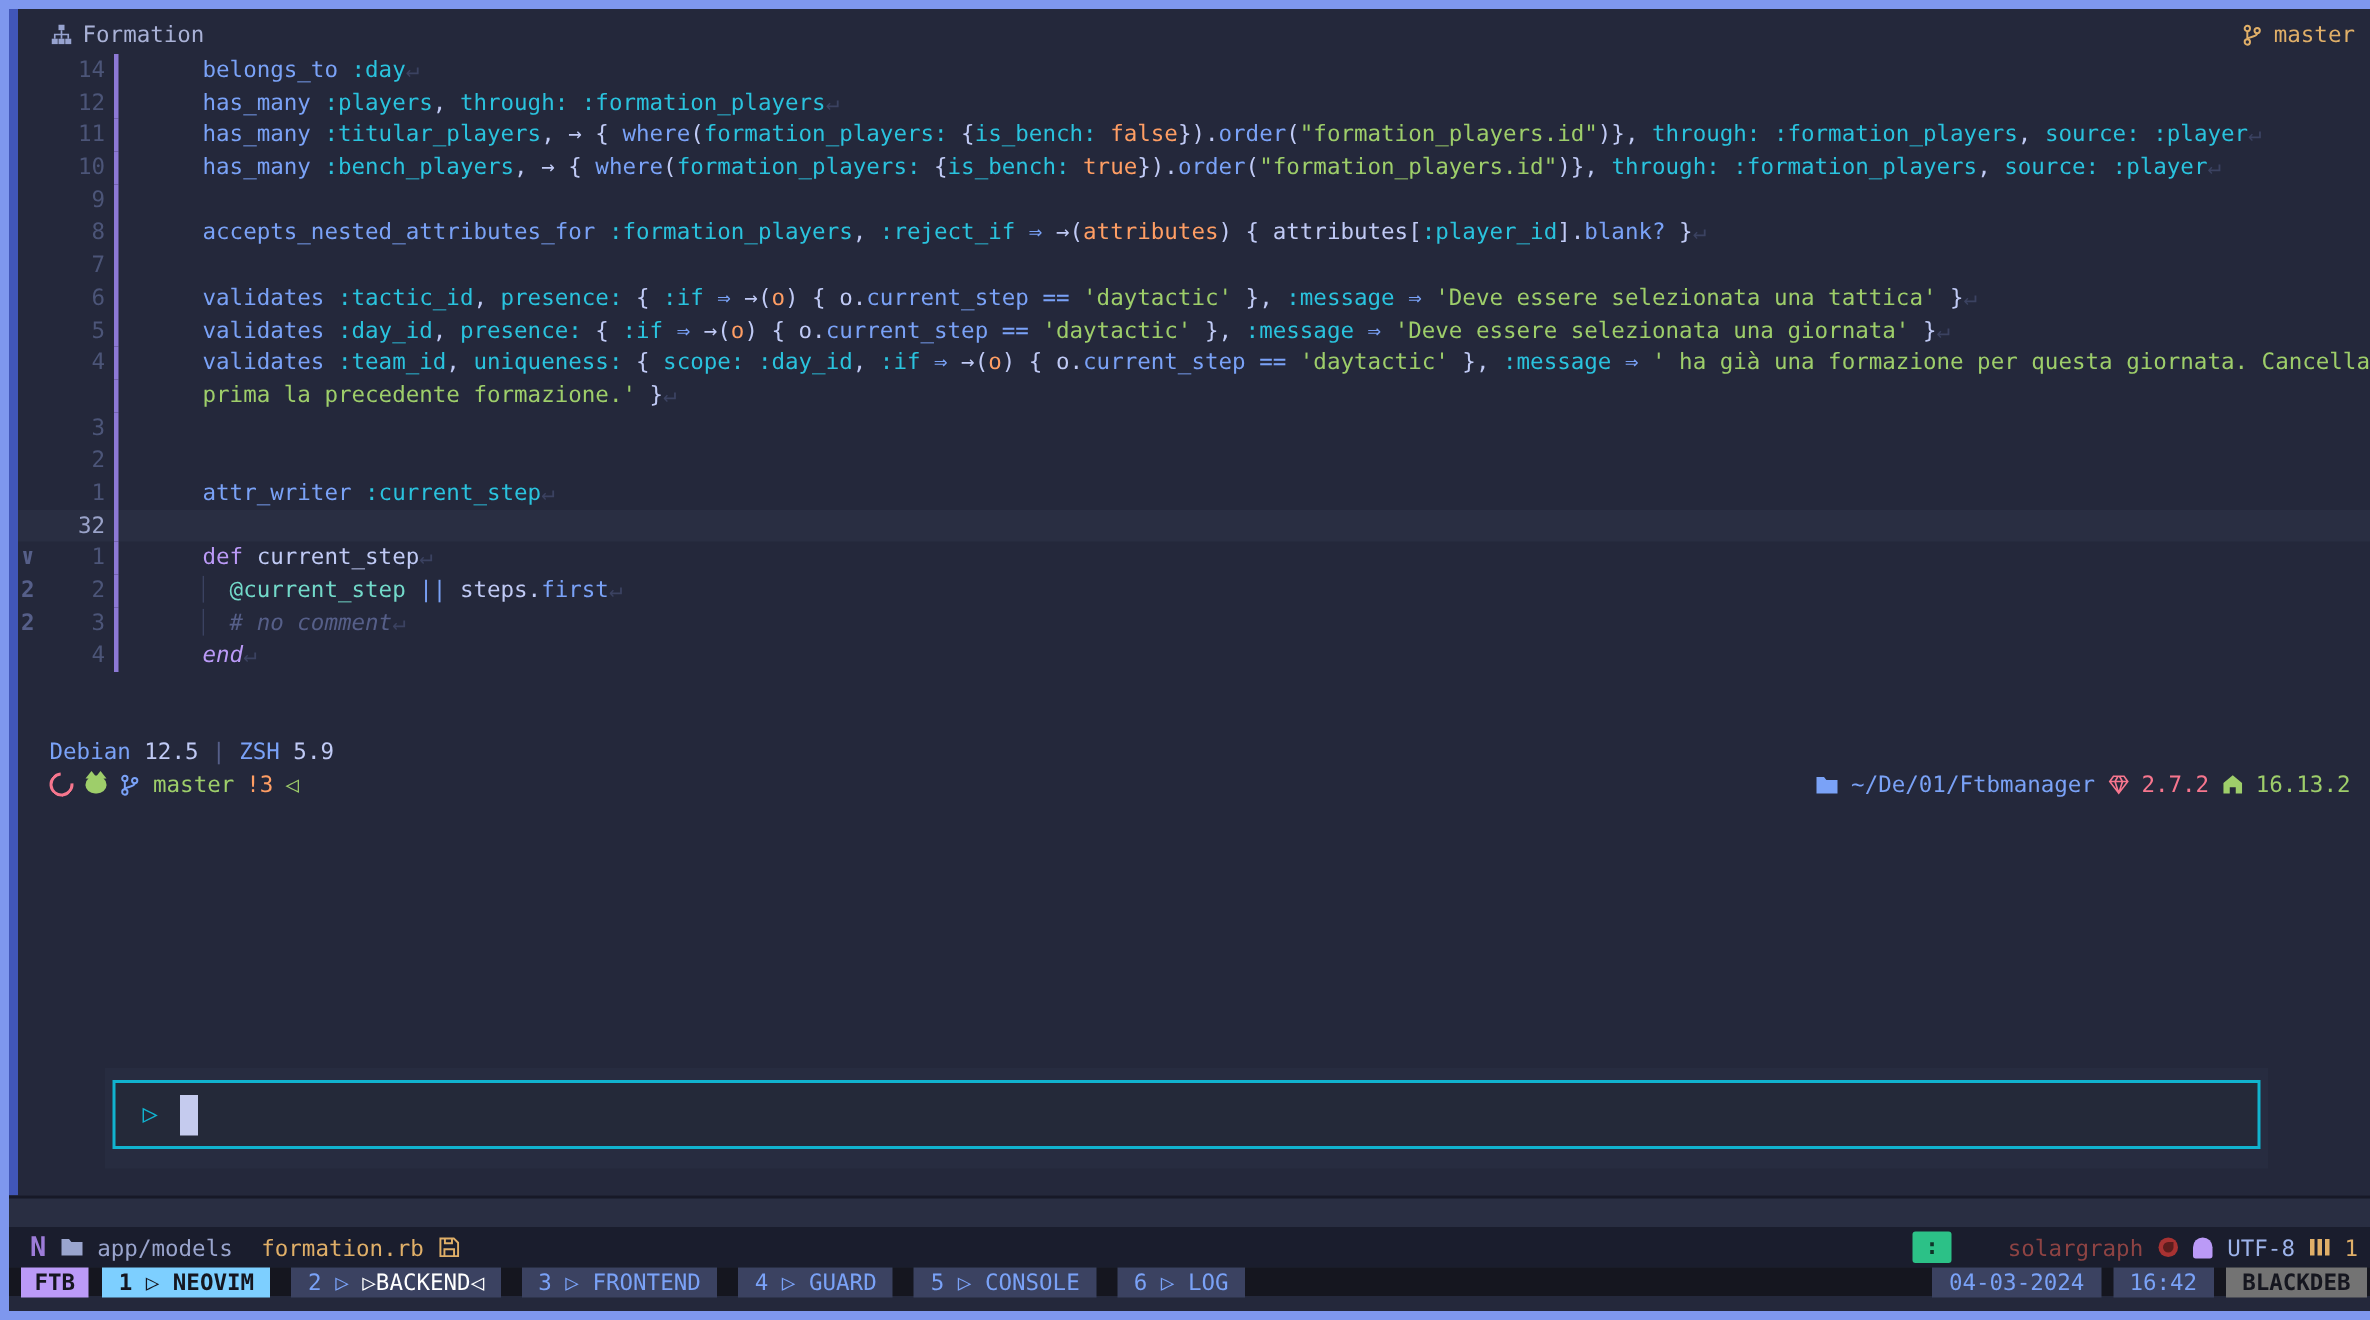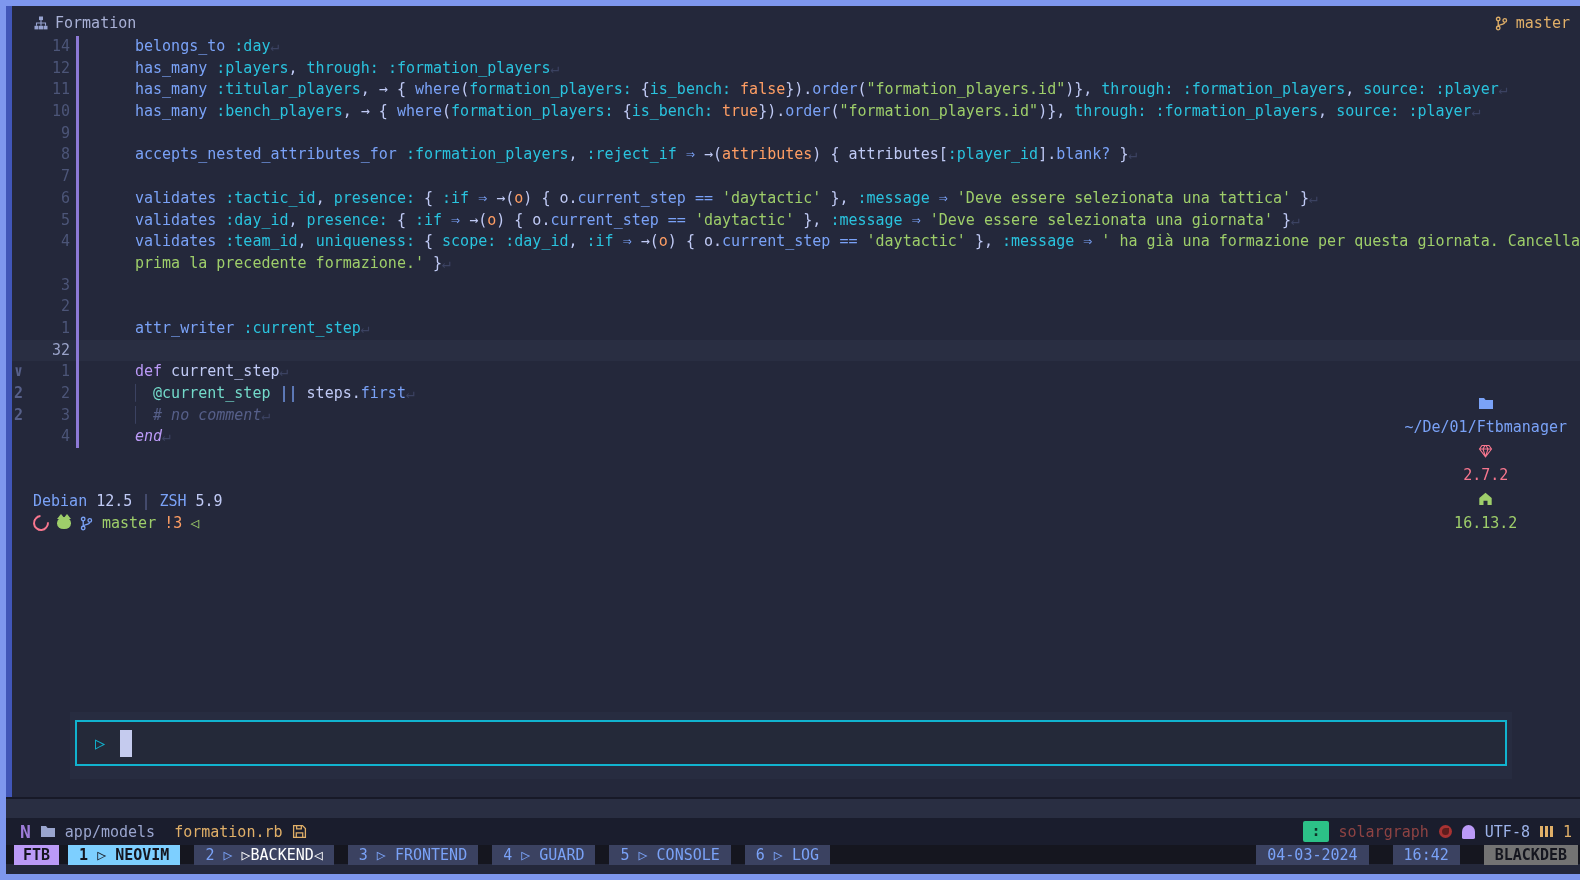--- a/index.html
+++ b/index.html
@@ -34,21 +34,21 @@
   .tk-e{color:#bb9af7;font-style:italic;} 
   .tk-m{color:#565f89;font-style:italic;} 
   .tk-i{color:#73daca;}          
   .tk-r{color:#3b4261;}          
   .tk-g{color:#3b4261;}          
 
   
   .term{position:absolute;left:6px;top:482px;right:0;font-size:15px;color:#c0caf5;}
   .term-row{display:flex;align-items:flex-end;height:22px;padding:0 19px 0 21px;white-space:pre;}
   .p-left{display:flex;align-items:center;gap:8px;}
-  .p-right{margin-left:auto;display:flex;align-items:center;gap:8px;flex-direction:column;}
+  .p-right{margin-left:auto;display:flex;align-items:center;gap:8px;}
   .swirl{width:12px;height:12px;border:2.5px solid #f7768e;border-radius:50%;
          border-top-color:transparent;transform:rotate(40deg);display:inline-block;}
   .cat{position:relative;width:14px;height:12px;background:#9ece6a;border-radius:50% 50% 46% 46%;display:inline-block;}
   .cat::before,.cat::after{content:"";position:absolute;top:-3px;border-left:4px solid transparent;
          border-right:4px solid transparent;border-bottom:5px solid #9ece6a;}
   .cat::before{left:0;} .cat::after{right:0;}
   .green{color:#9ece6a;} .orange{color:#ff9e64;} .blue{color:#7aa2f7;}
   .pink{color:#f7768e;} .yellow{color:#e0af68;}
 
   
@@ -61,35 +61,35 @@
   
   .band{position:absolute;left:0;top:791px;width:100%;height:21px;background:#292e42;border-top:2px solid #171927;box-sizing:border-box;}
   .thumb{position:absolute;left:1540px;top:827px;width:18px;height:10px;background:#c0caf5;}
 
   .statusline{position:absolute;left:0;top:812px;width:100%;height:27px;background:#1a1d2d;
               display:flex;align-items:center;font-size:15px;padding:0 14px;box-sizing:border-box;gap:9px;color:#9aa5ce;}
   .nlogo{color:#9d7cd8;font-weight:bold;font-size:18px;}
   .fname{color:#e0af68;margin-left:10px;}
   .sl-right{margin-left:auto;display:flex;align-items:center;gap:10px;}
   .modebadge{background:#2cc187;color:#0f3328;font-weight:bold;padding:0 8px;border-radius:2px;height:21px;line-height:21px;}
-  .lsp{color:#8e4343;}
+  .lsp{color:#8e4343;margin-left:28px;}
   .redorb{position:relative;width:13px;height:13px;background:#a83232;border-radius:50%;display:inline-block;}
   .redorb::after{content:"";position:absolute;left:3px;top:3px;width:7px;height:7px;background:#5c1d1d;border-radius:50% 0 50% 50%;}
   .ghost{width:13px;height:14px;background:#bb9af7;border-radius:7px 7px 2px 2px;display:inline-block;}
   .enc{color:#9db3ea;}
   .bars{display:inline-flex;gap:2px;align-items:flex-end;}
   .bars i{display:block;width:3px;height:11px;background:#e0af68;}
 
   .tmuxbar{position:absolute;left:0;top:839px;width:100%;height:19px;background:#15161f;
            display:flex;align-items:center;font-size:15px;padding:0 8px;box-sizing:border-box;gap:9px;}
   .session{background:#bb9af7;color:#15161f;font-weight:bold;padding:1px 9px;}
   .tab{background:#3b4261;color:#7aa2f7;padding:1px 11px;white-space:pre;}
   .tab.active{background:#7dcfff;color:#15161f;font-weight:bold;}
   .tab .alert{color:#ffffff;}
-  .tm-right{margin-left:auto;display:flex;align-items:center;gap:24px;}
+  .tm-right{margin-left:auto;display:flex;align-items:center;gap:8px;}
   .badge{background:#3b4261;color:#7aa2f7;padding:1px 11px;}
   .host{background:#737373;color:#15161f;font-weight:bold;padding:1px 11px;}
 </style>
 </head>
 <body>
 
 <div class="screen">
  <div class="inner">
   <div class="leftstrip"></div>
 

